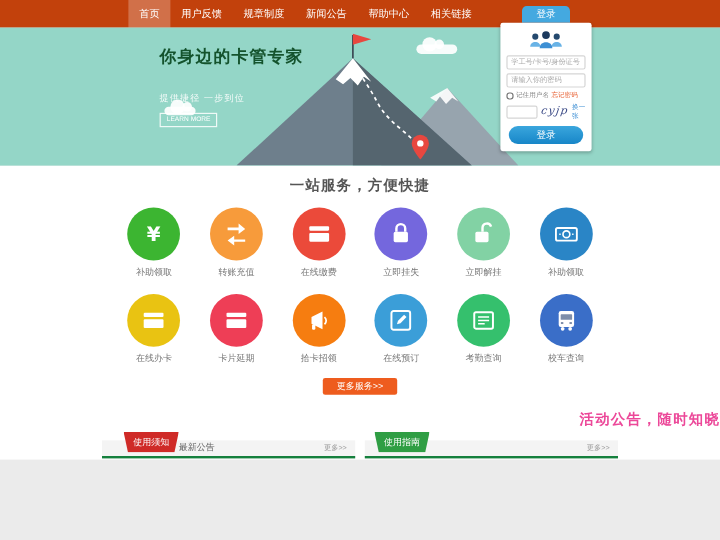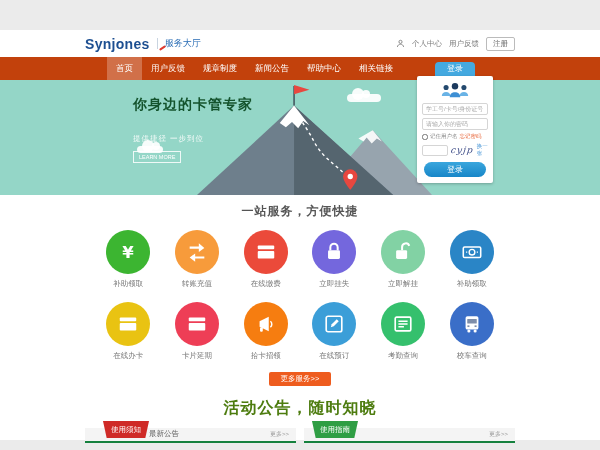--- a/index.html
+++ b/index.html
@@ -60,56 +60,35 @@
   .main { background:#fff; height:245px; }
   .sec-title { text-align:center; font-size:12px; font-weight:bold; color:#555; padding-top:8px; letter-spacing:1px; }
   .svc-grid { width:412px; margin:10px auto 0; display:grid; grid-template-columns:repeat(6,1fr); row-gap:13px; }
   .svc { text-align:center; cursor:pointer; }
   .svc-circle { width:44px; height:44px; border-radius:50%; margin:0 auto; display:flex; align-items:center; justify-content:center; }
   .svc-circle svg { width:22px; height:22px; }
   .svc-label { font-size:7.5px; color:#777; margin-top:5px; }
   .more-btn { display:block; width:62px; height:14px; margin:11px auto 0; background:#ee5c1e; border:none; border-radius:2px; color:#fff; font-size:7.5px; cursor:pointer; line-height:14px; text-align:center; }
 
   
-  .ann-title { text-align:center; font-size:16px; font-weight:bold; color:#4d7c0f; padding-top:12px; letter-spacing:1px; }
+  .ann-title { text-align:right; font-size:12px; font-weight:bold; color:#ec4899; padding-top:12px; letter-spacing:1px; }
   .panels { width:430px; margin:9px auto 0; display:flex; gap:8px; }
   .panel { flex:1; }
   .tabbar { height:15px; background:#f4f4f4; border-bottom:2px solid #15803d; display:flex; align-items:flex-end; position:relative; }
   .ribbon { position:relative; top:-3px; height:17px; line-height:17px; padding:0 8px; color:#fff; font-size:7.5px; margin-left:18px; cursor:pointer; clip-path:polygon(0 0,100% 0,92% 100%,8% 100%); }
   .ribbon.red { background:#cf2a27; }
   .ribbon.green { background:#2f9e44; margin-left:8px; }
   .tab2 { font-size:7.5px; color:#666; line-height:15px; cursor:pointer; }
   .more-lnk { position:absolute; right:7px; bottom:2px; font-size:6px; color:#999; cursor:pointer; }
 </style>
 </head>
 <body>
 
 <div class="page">
 
-  <div class="topbar">
-    <div class="container">
-      <div class="logo-wrap">
-        <span class="logo">Synjones</span>
-        <span class="logo">
-            <span class="mark"></span>
-          </span>
-        <span class="logo-div"></span>
-        <span class="product">服务大厅</span>
-      </div>
-      <div class="account">
-        <svg class="person-ic" viewBox="0 0 12 12">
-            <circle cx="6" cy="3.8" r="2.1" fill="none" stroke="#777" stroke-width="1.1"></circle>
-            <path d="M1.8 10.6c.5-2.4 2.1-3.6 4.2-3.6s3.7 1.2 4.2 3.6" fill="none" stroke="#777" stroke-width="1.1"></path>
-          </svg>
-        <span class="lnk">个人中心</span>
-        <span class="lnk">用户反馈</span>
-        <span class="reg-btn">注册</span>
-      </div>
-    </div>
-  </div>
 
   <div class="nav">
     <div class="container" id="nav-items">
         <span class="nav-item active">首页</span>
         <span class="nav-item">用户反馈</span>
         <span class="nav-item">规章制度</span>
         <span class="nav-item">新闻公告</span>
         <span class="nav-item">帮助中心</span>
         <span class="nav-item">相关链接</span>
       </div>

